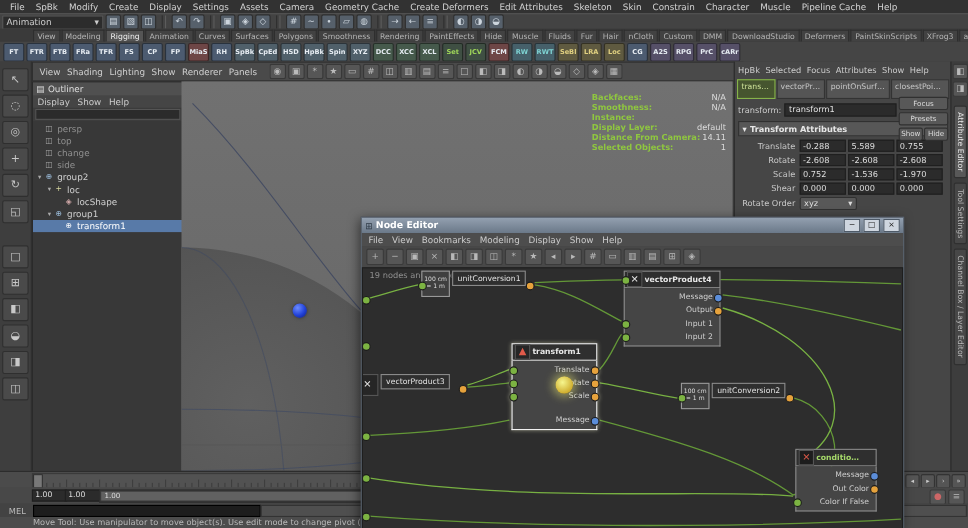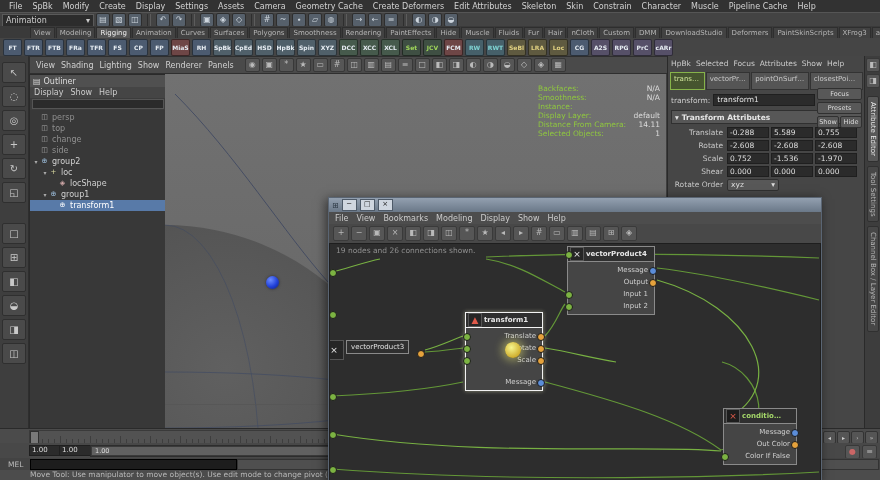--- a/index.html
+++ b/index.html
@@ -55,21 +55,21 @@
   
   #viewport{position:absolute;left:165px;top:74px;width:501px;height:354px;overflow:hidden;
             background:linear-gradient(#717171,#656565);}
   .sphere{position:absolute;left:-255px;top:151px;width:510px;height:510px;border-radius:50%;
           background:radial-gradient(circle at 62% 28%, #606060, #4a4a4a 60%, #3a3a3a 95%);}
   .gridline{position:absolute;left:0;top:330px;width:100%;height:1px;background:#555555;opacity:.7;}
   .bluedot{position:absolute;left:101px;top:202px;width:13px;height:13px;border-radius:50%;
            background:radial-gradient(circle at 35% 30%, #6c8cff, #2040d8 55%, #101d70);box-shadow:0 0 3px rgba(0,0,30,.5);}
   #hud{position:absolute;right:6px;top:10px;width:122px;}
   .hud-row{display:flex;justify-content:space-between;height:9px;line-height:9px;}
-  .hud-label{color:#8fc73f;font-size:7.5px;}
+  .hud-label{color:#8fc73f;font-size:7.5px;font-weight:bold;}
   .hud-value{color:#dcdcdc;font-size:7.5px;}
   
   #attr-editor{position:absolute;left:667px;top:56px;width:197px;height:372px;background:#464646;border-left:1px solid #2a2a2a;}
   #ae-menus{height:12px;display:flex;gap:5px;padding:1px 3px;font-size:7.5px;align-items:center;}
   #ae-tabs{height:18px;display:flex;gap:1px;padding:2px;}
   .ae-tab{font-size:7px;padding:2px 3px;background:#555;border:1px solid #333;color:#c8c8c8;
           white-space:nowrap;overflow:hidden;text-overflow:ellipsis;max-width:54px;}
   .ae-tab.active{background:#46552f;border-color:#86b34a;color:#cfe49a;}
   .ae-name-row{display:flex;align-items:center;gap:3px;padding:2px 50px 2px 3px;font-size:7.5px;}
   .ae-name{flex:1;height:10px;background:#2b2b2b;border:1px solid #1f1f1f;color:#e2e2e2;
@@ -660,20 +660,21 @@
     <div class="cmd-result"></div>
   </div>
 
   <div id="helpline">
     <span>Move Tool: Use manipulator to move object(s). Use edit mode to change pivot (INSERT). Ctrl+LMB to move perpendicular.</span>
   </div>
 
   <div id="node-editor">
     <div class="ne-titlebar">
       <span class="ne-appicon">⊞</span>
+      <span class="ne-title">Node Editor</span>
       <span class="ne-winbtn">─</span>
       <span class="ne-winbtn">□</span>
       <span class="ne-winbtn">×</span>
     </div>
     <div id="ne-menus">
         <span class="ne-menu">File</span>
         <span class="ne-menu">View</span>
         <span class="ne-menu">Bookmarks</span>
         <span class="ne-menu">Modeling</span>
         <span class="ne-menu">Display</span>
@@ -720,20 +721,29 @@
         <span class="port-dot" style="left: -1px; top: 25px; background: rgb(124, 179, 66);"></span>
         <span class="port-dot" style="left: -1px; top: 67px; background: rgb(124, 179, 66);"></span>
         <span class="port-dot" style="left: -1px; top: 149px; background: rgb(124, 179, 66);"></span>
         <span class="port-dot" style="left: -1px; top: 187px; background: rgb(124, 179, 66);"></span>
         <span class="port-dot" style="left: -1px; top: 222px; background: rgb(124, 179, 66);"></span>
         <div class="node simple" style="left: -6px; top: 96px; width: 98px; height: 22px;">
           <div class="node-icon" style="color: rgb(232, 232, 232); background: rgb(38, 38, 38);">×</div>
           <div class="node-label">vectorProduct3</div>
           <span class="port-dot" style="background: rgb(230, 162, 60); right: -3px; top: 10px;"></span>
         </div>
+        <div class="node unit" style="left: 53px; top: 2px; width: 100px; height: 26px;">
+          <div class="unit-icon">
+            <div class="unit-line">100 cm</div>
+            <div class="unit-line">= 1 m</div>
+          </div>
+          <div class="node-label">unitConversion1</div>
+          <span class="port-dot" style="background: rgb(124, 179, 66); left: -3px; top: 10px;"></span>
+          <span class="port-dot" style="background: rgb(230, 162, 60); right: -3px; top: 10px;"></span>
+        </div>
         <div class="node expanded" style="left: 237px; top: 2px; width: 88px;">
           <div class="node-header">
             <span class="node-icon" style="color: rgb(232, 232, 232); background: rgb(38, 38, 38);">×</span>
             <span class="node-title-text">vectorProduct4</span>
             <span class="port-dot" style="background: rgb(124, 179, 66); left: -3px; top: 4px;"></span>
           </div>
           <div class="node-body">
             <div class="n-row">Message<span class="port-dot" style="background: rgb(91, 141, 217); right: -3px; top: 3px;"></span></div>
             <div class="n-row">Output<span class="port-dot" style="background: rgb(230, 162, 60); right: -3px; top: 3px;"></span></div>
             <div class="n-row">Input 1<span class="port-dot" style="background: rgb(124, 179, 66); left: -3px; top: 3px;"></span></div>
@@ -746,20 +756,29 @@
             <span class="node-title-text">transform1</span>
           </div>
           <div class="node-body">
             <div class="n-row">Translate<span class="port-dot" style="background: rgb(124, 179, 66); left: -3px; top: 3px;"></span><span class="port-dot" style="background: rgb(230, 162, 60); right: -3px; top: 3px;"></span></div>
             <div class="n-row">Rotate<span class="port-dot" style="background: rgb(124, 179, 66); left: -3px; top: 3px;"></span><span class="port-dot" style="background: rgb(230, 162, 60); right: -3px; top: 3px;"></span></div>
             <div class="n-row">Scale<span class="port-dot" style="background: rgb(124, 179, 66); left: -3px; top: 3px;"></span><span class="port-dot" style="background: rgb(230, 162, 60); right: -3px; top: 3px;"></span></div>
             <div class="n-gap"></div>
             <div class="n-row">Message<span class="port-dot" style="background: rgb(91, 141, 217); right: -3px; top: 3px;"></span></div>
           </div>
         </div>
+        <div class="node unit" style="left: 289px; top: 104px; width: 100px; height: 26px;">
+          <div class="unit-icon">
+            <div class="unit-line">100 cm</div>
+            <div class="unit-line">= 1 m</div>
+          </div>
+          <div class="node-label">unitConversion2</div>
+          <span class="port-dot" style="background: rgb(124, 179, 66); left: -3px; top: 10px;"></span>
+          <span class="port-dot" style="background: rgb(230, 162, 60); right: -3px; top: 10px;"></span>
+        </div>
         <div class="node expanded" style="left: 393px; top: 164px; width: 74px;">
           <div class="node-header">
             <span class="node-icon" style="color: rgb(224, 90, 74); background: rgb(29, 29, 29);">×</span>
             <span class="node-title-text" style="color: rgb(166, 217, 106); max-width: 40px;">condition1</span>
           </div>
           <div class="node-body">
             <div class="n-row">Message<span class="port-dot" style="background: rgb(91, 141, 217); right: -3px; top: 3px;"></span></div>
             <div class="n-row">Out Color<span class="port-dot" style="background: rgb(230, 162, 60); right: -3px; top: 3px;"></span></div>
             <div class="n-row">Color If False<span class="port-dot" style="background: rgb(124, 179, 66); left: -3px; top: 3px;"></span></div>
           </div>

